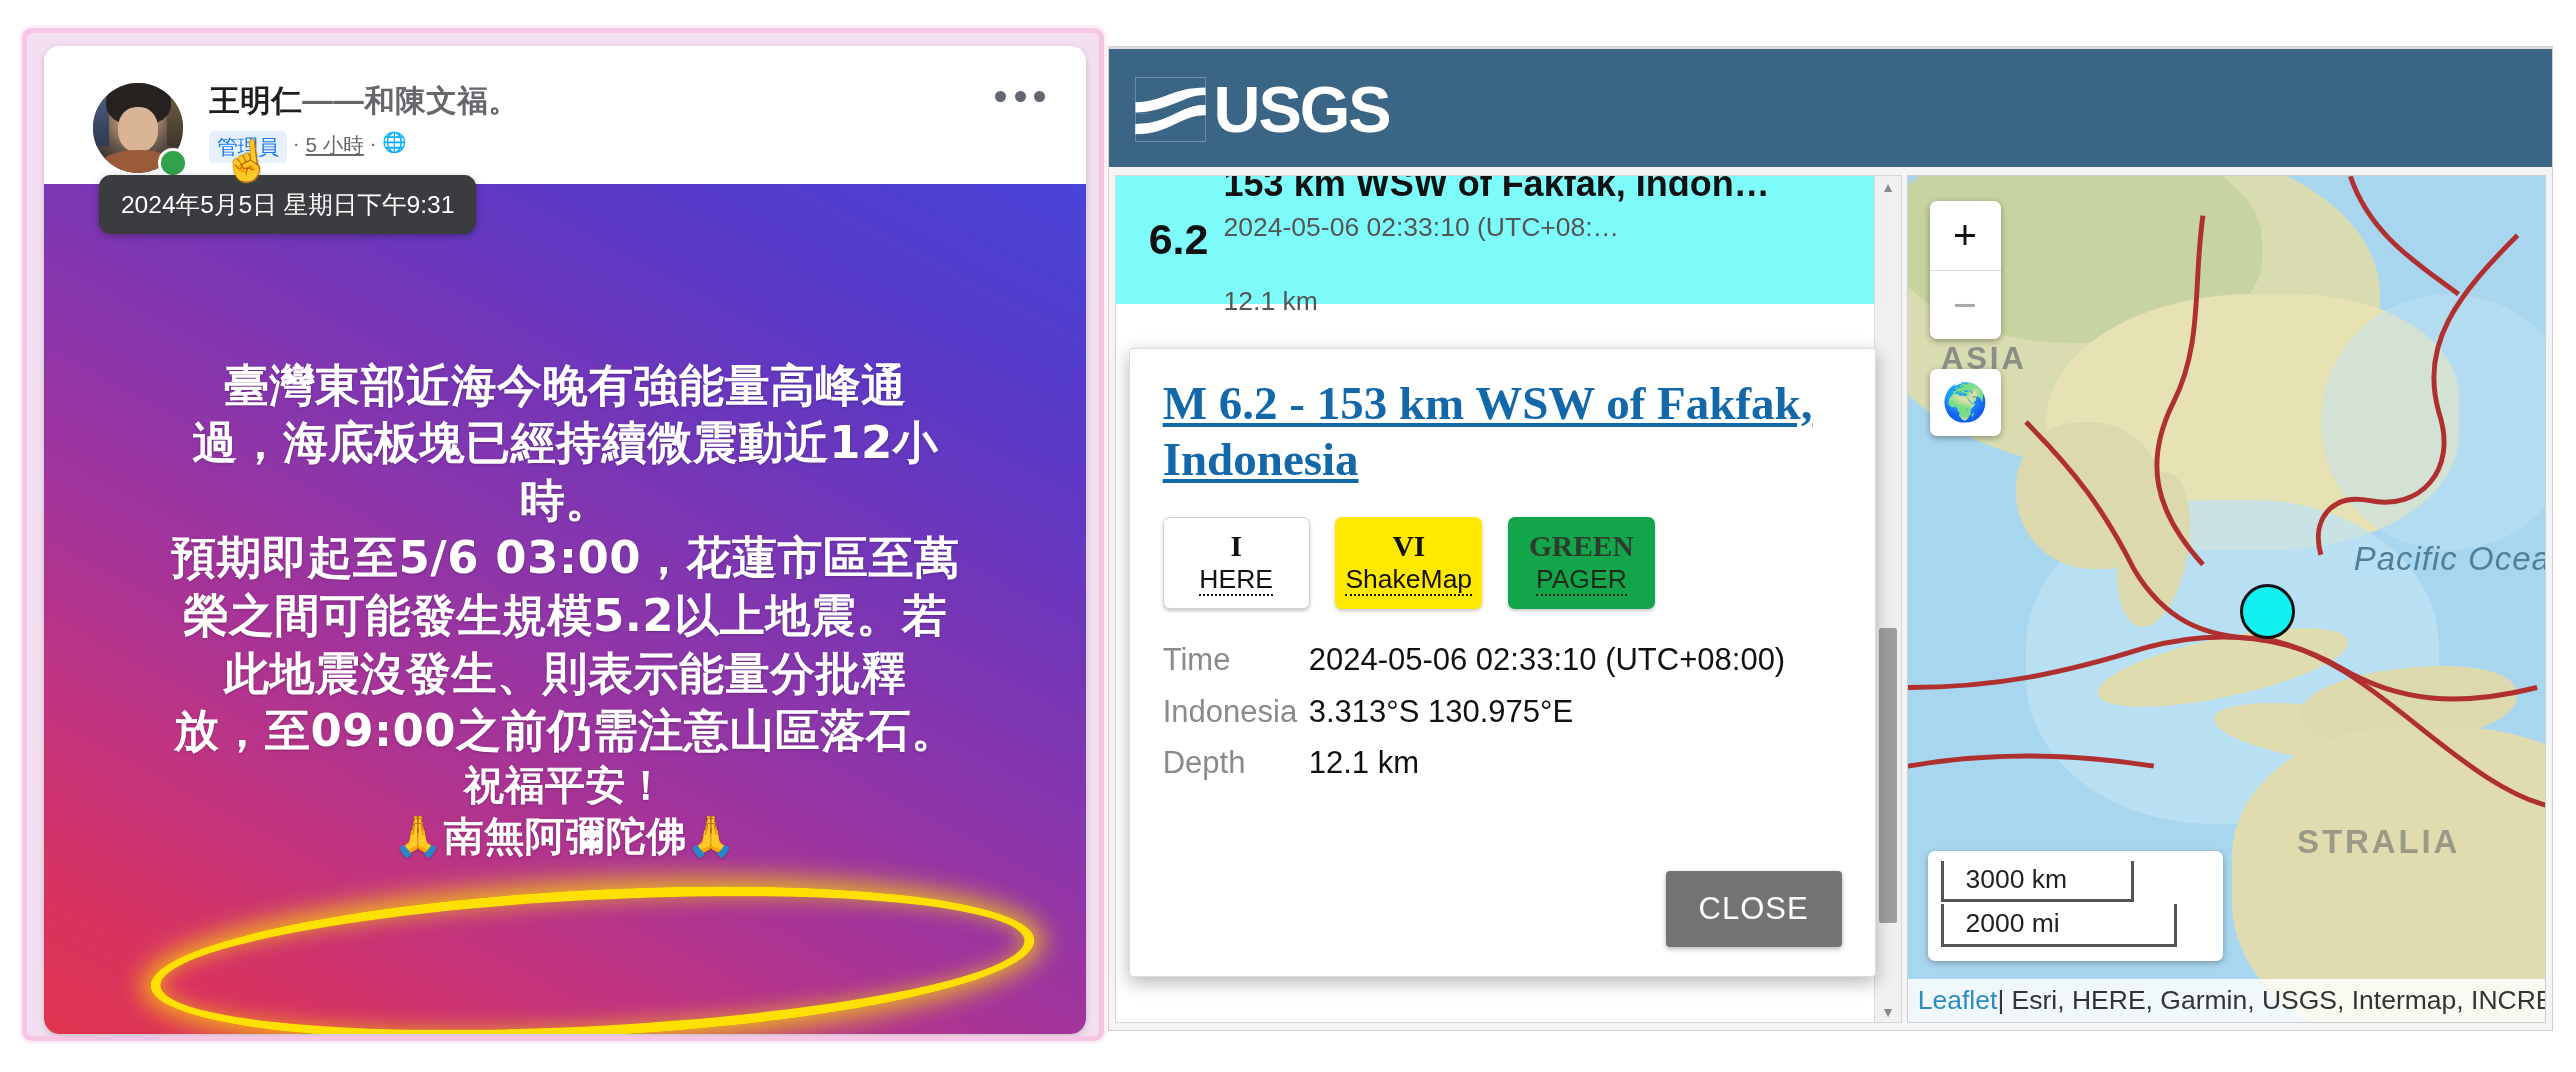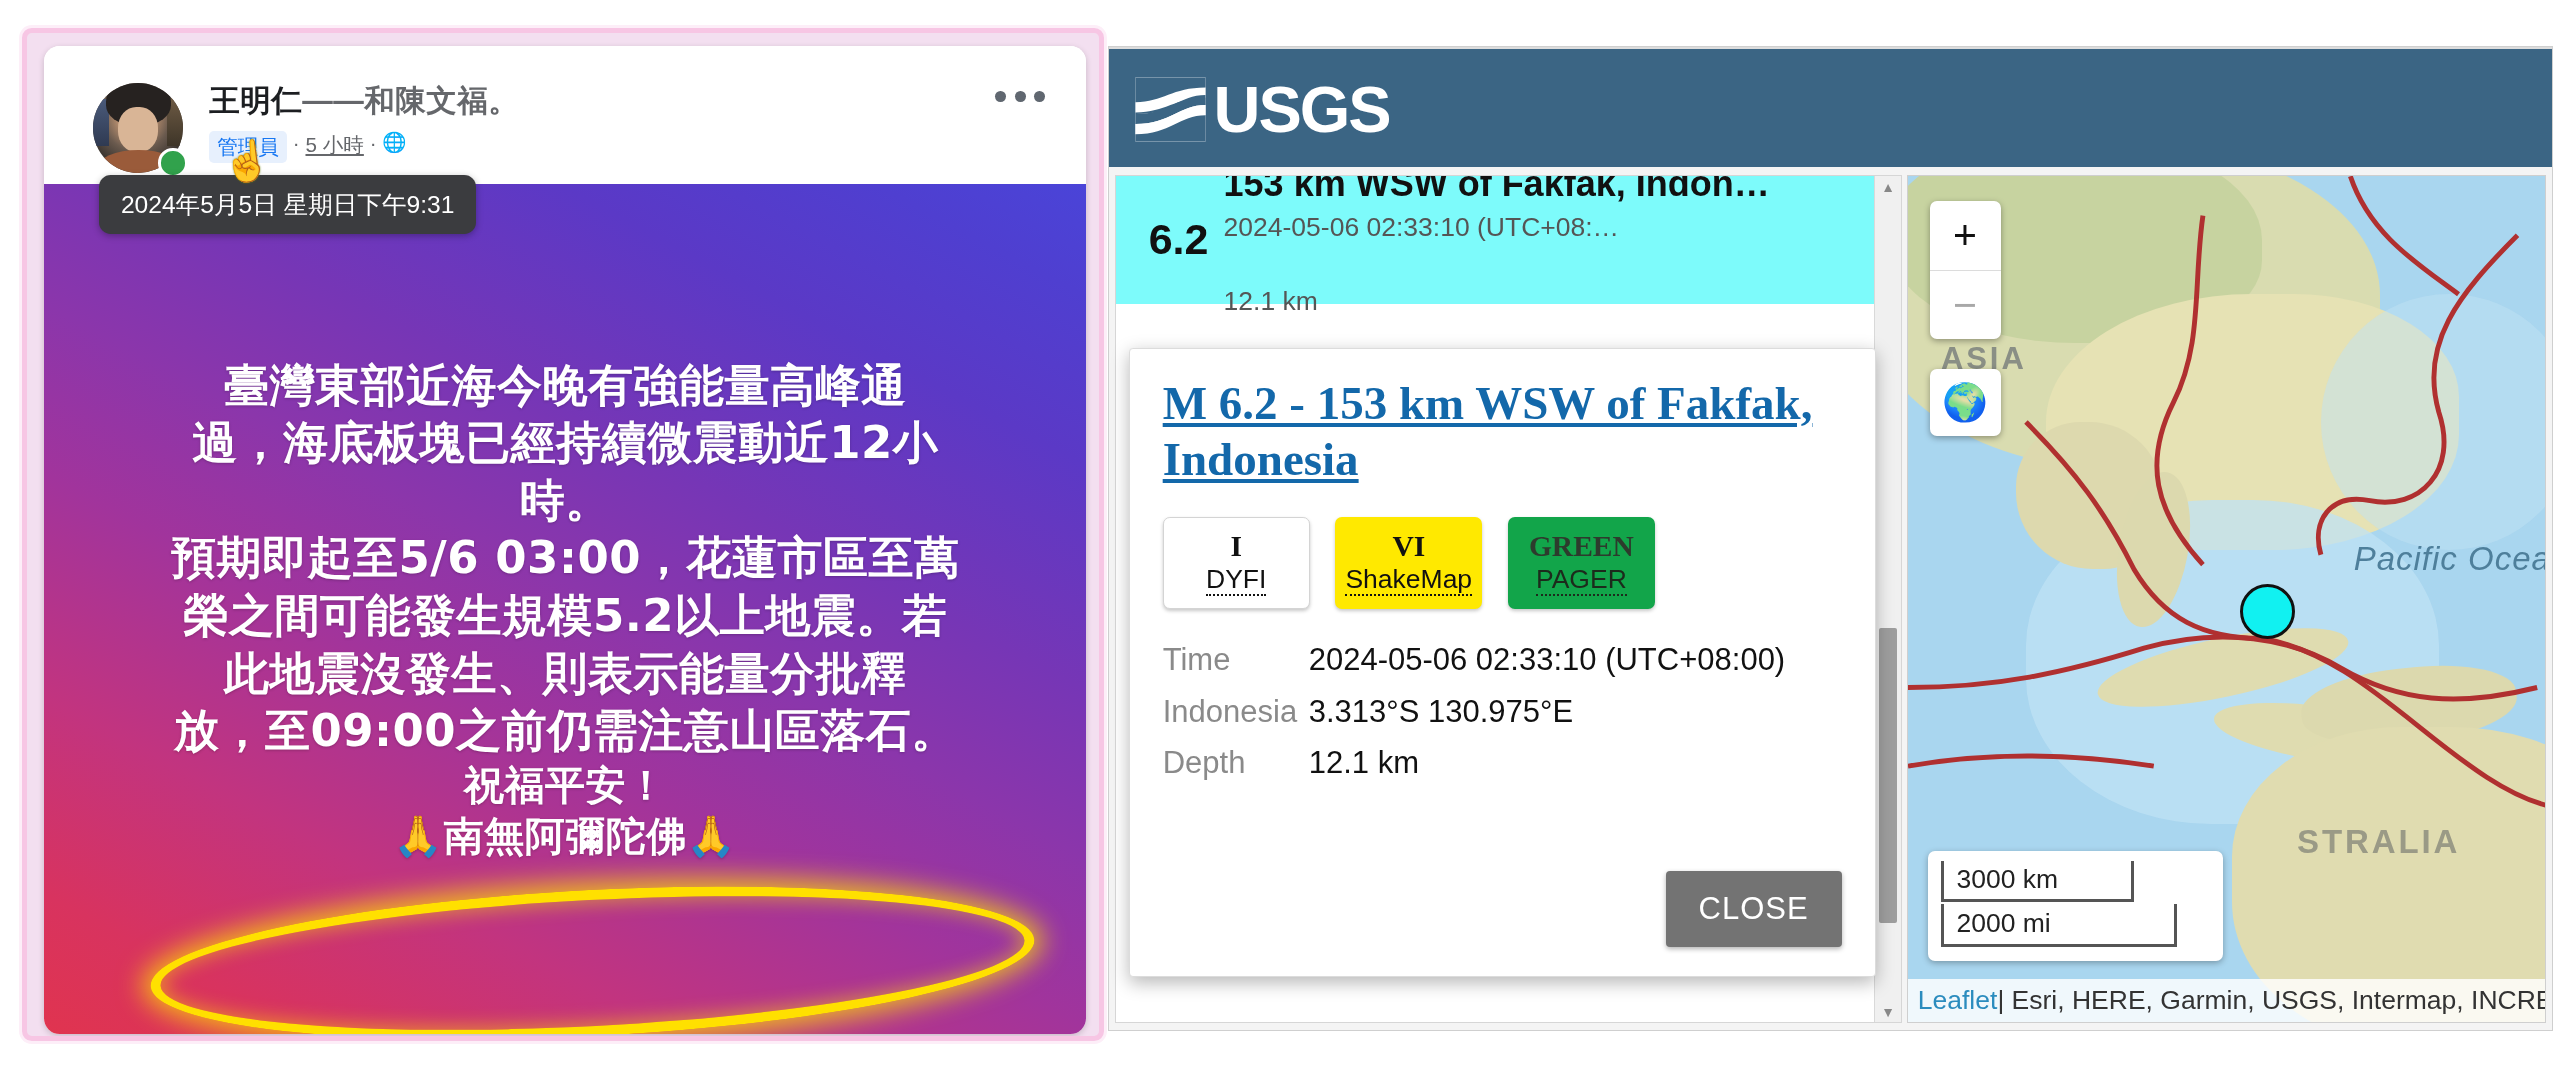--- a/index.html
+++ b/index.html
@@ -195,21 +195,21 @@
   .zoom-ctl .zi,.zoom-ctl .zo{height:69px;display:flex;align-items:center;justify-content:center;
                                font-size:41px;color:#111;font-weight:400;}
   .zoom-ctl .zo{border-top:1px solid #dcdcdc;color:#a8a8a8;}
   .globe-ctl{left:21.6px;top:193px;width:71px;height:67px;display:flex;align-items:center;justify-content:center;font-size:37px;}
 
   .scalebar{
     position:absolute;left:19.7px;bottom:61px;width:295px;height:110px;
     background:#fff;border-radius:6.9px;box-shadow:0 2px 5.9px rgba(0,0,0,.3);
     z-index:10;padding:9.8px 13.8px;box-sizing:border-box;
   }
-  .scalebar .sk,.scalebar .sm{position:relative;font-size:26.5px;color:#222;padding-left:12px;}
+  .scalebar .sk,.scalebar .sm{position:relative;font-size:26.5px;color:#222;padding-left:21px;}
   .scalebar .sk{border-left:3.9px solid #555;border-top:0;border-bottom:3.9px solid #555;height:41px;line-height:37px;
                 border-right:3.9px solid #555;width:193px;box-sizing:border-box;}
   .scalebar .sm{border-left:3.9px solid #555;border-bottom:3.9px solid #555;border-right:3.9px solid #555;
                 height:43px;line-height:39px;width:236px;box-sizing:border-box;margin-top:2px;}
 
   .attrib{
     position:absolute;left:0;right:0;bottom:0;height:43px;
     background:rgba(255,255,255,.82);font-size:26.5px;color:#333;
     display:flex;align-items:center;padding-left:9.8px;white-space:nowrap;overflow:hidden;z-index:11;
   }
@@ -309,21 +309,21 @@
           <div class="arrow-d">▼</div>
         </div>
       </div>
 
       <div class="eq-popup">
         <div class="eq-popup-title">M 6.2 - 153 km WSW of Fakfak, Indonesia</div>
 
         <div class="eq-badges">
           <div class="badge dyfi">
             <span class="top">I</span>
-            <span class="bot">DYFI</span>
+            <span class="bot">HERE</span>
           </div>
           <div class="badge shake">
             <span class="top">VI</span>
             <span class="bot">ShakeMap</span>
           </div>
           <div class="badge pager">
             <span class="top">GREEN</span>
             <span class="bot">PAGER</span>
           </div>
         </div>

